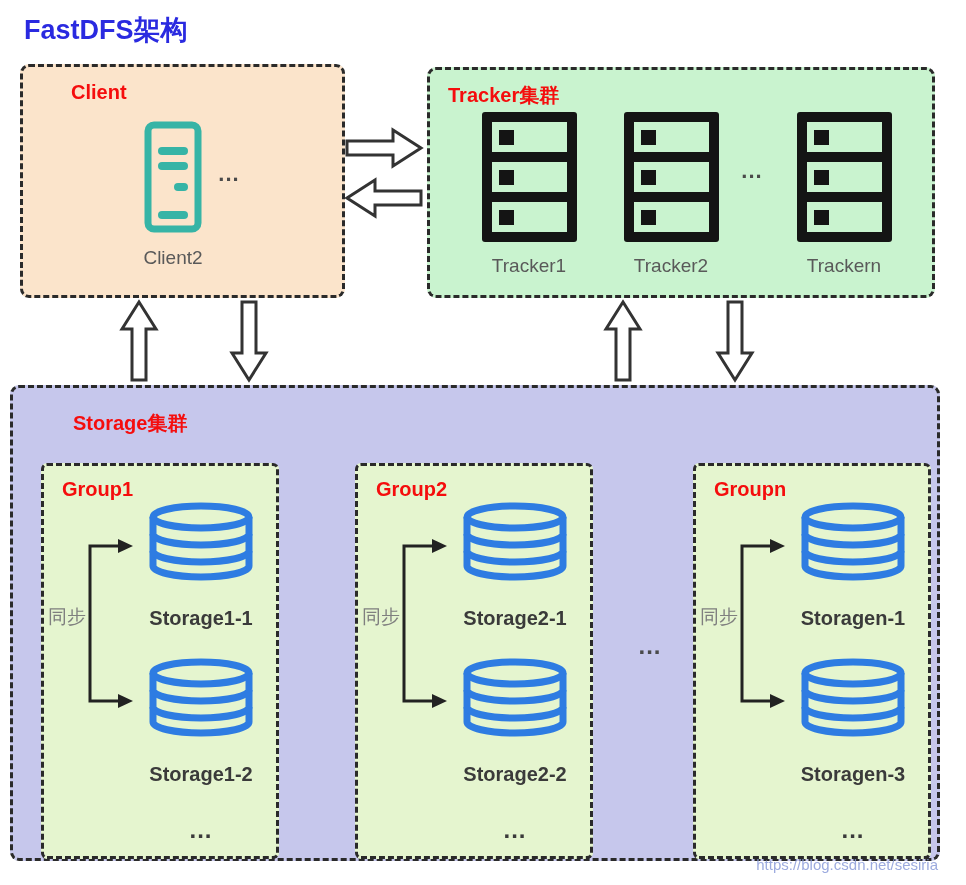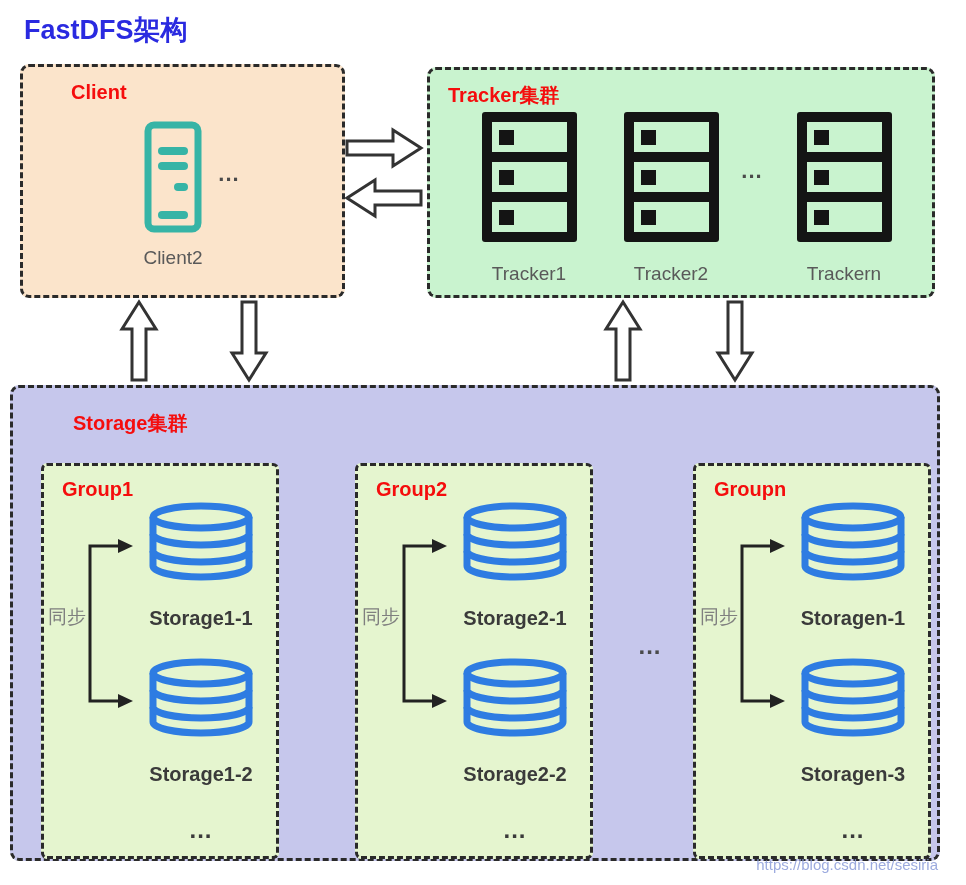--- a/index.html
+++ b/index.html
@@ -20,21 +20,21 @@
   .box-title{position:absolute;font-size:20px;font-weight:700;color:var(--label-red);white-space:nowrap;}
   .client-title{left:48px;top:14px;}
   .tracker-title{left:18px;top:12px;}
   .storage-title{left:60px;top:22px;}
   .group-title{left:18px;top:12px;}
 
   .node{position:absolute;display:flex;flex-direction:column;align-items:center;}
   .node-label{font-size:19px;color:var(--node-label);margin-top:14px;white-space:nowrap;}
   .client-node{top:54px;width:74px;}
   .tracker-node{top:42px;width:110px;}
-  .tracker-node .node-label{margin-top:21px;}
+  .tracker-node .node-label{margin-top:13px;}
   .db-node{width:130px;left:92px;}
   .db-node .node-label{margin-top:20px;font-size:20px;font-weight:700;color:var(--storage-label);}
 
   .dots{position:absolute;font-size:22px;font-weight:700;color:#4a4a4a;letter-spacing:1px;line-height:1;text-align:center;width:40px;}
   .client-dots{left:186px;top:96px;}
   .tracker-dots{left:302px;top:90px;}
   .storage-dots{left:612px;top:246px;width:50px;font-size:24px;}
   .group-dots{left:92px;top:352px;width:130px;font-size:24px;color:#3a3a3a;}
 
   .icon{display:block;}

